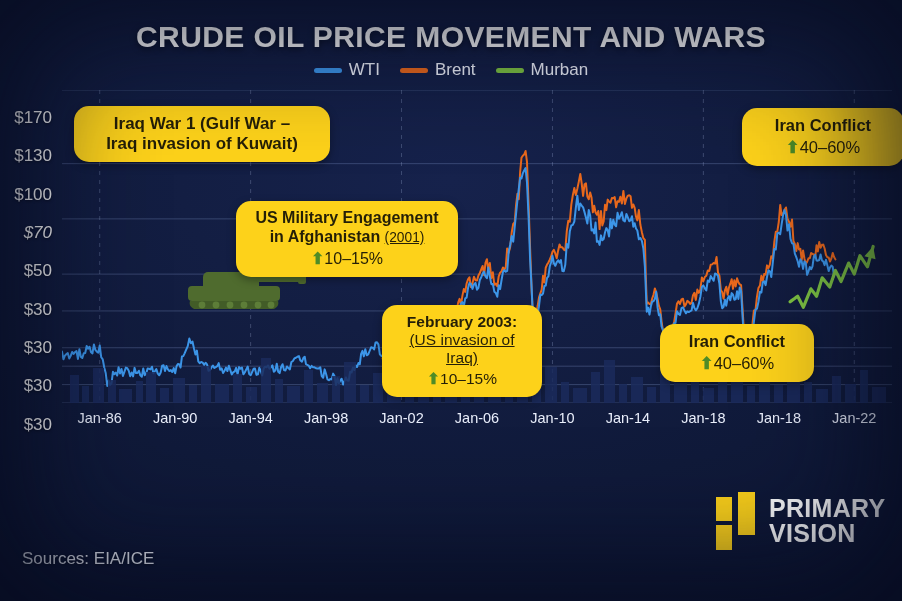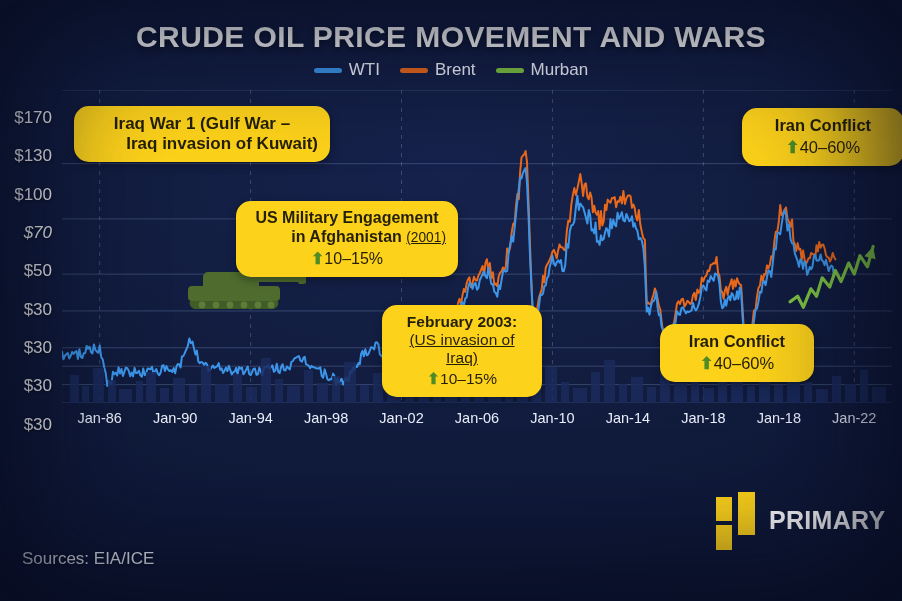--- a/index.html
+++ b/index.html
@@ -56,21 +56,21 @@
   }
 
   
   .callout{
     position:absolute;background:#fdd21a;border-radius:15px;
     color:#241f07;text-align:center;
     box-shadow:0 3px 9px rgba(0,0,0,0.35);
     padding:8px 12px;z-index:40;
   }
   .co-l1{font-weight:bold;line-height:1.18;}
-  .co-l2{font-weight:bold;line-height:1.18;text-align:right;}
+  .co-l2{font-weight:bold;line-height:1.18;}
   .co-sub{font-weight:normal;text-decoration:underline;}
   .co-pct{line-height:1.25;margin-top:2px;white-space:nowrap;}
   .arrow{color:#4e8c27;font-weight:bold;}
 
   #co-iraq1{left:74px;top:106px;width:232px;font-size:17px;}
   #co-afg{left:236px;top:201px;width:198px;font-size:16px;}
   #co-mar03{left:382px;top:305px;width:136px;font-size:15.5px;}
   #co-iran-top{left:742px;top:108px;width:138px;font-size:16.5px;}
   #co-iran-bot{left:660px;top:324px;width:130px;font-size:16.5px;}
 
@@ -286,19 +286,20 @@
   </div>
 
   <div class="logo">
     <div class="logo-mark">
       <span class="lm-bar lm-right"></span>
       <span class="lm-bar lm-tl"></span>
       <span class="lm-bar lm-bl"></span>
     </div>
     <div class="logo-text">
       <div>PRIMARY</div>
+      <div>VISION</div>
     </div>
   </div>
 
   <div class="sources">Sources: EIA/ICE</div>
 
   <div class="vignette"></div>
 </div>
 
 </body></html>

